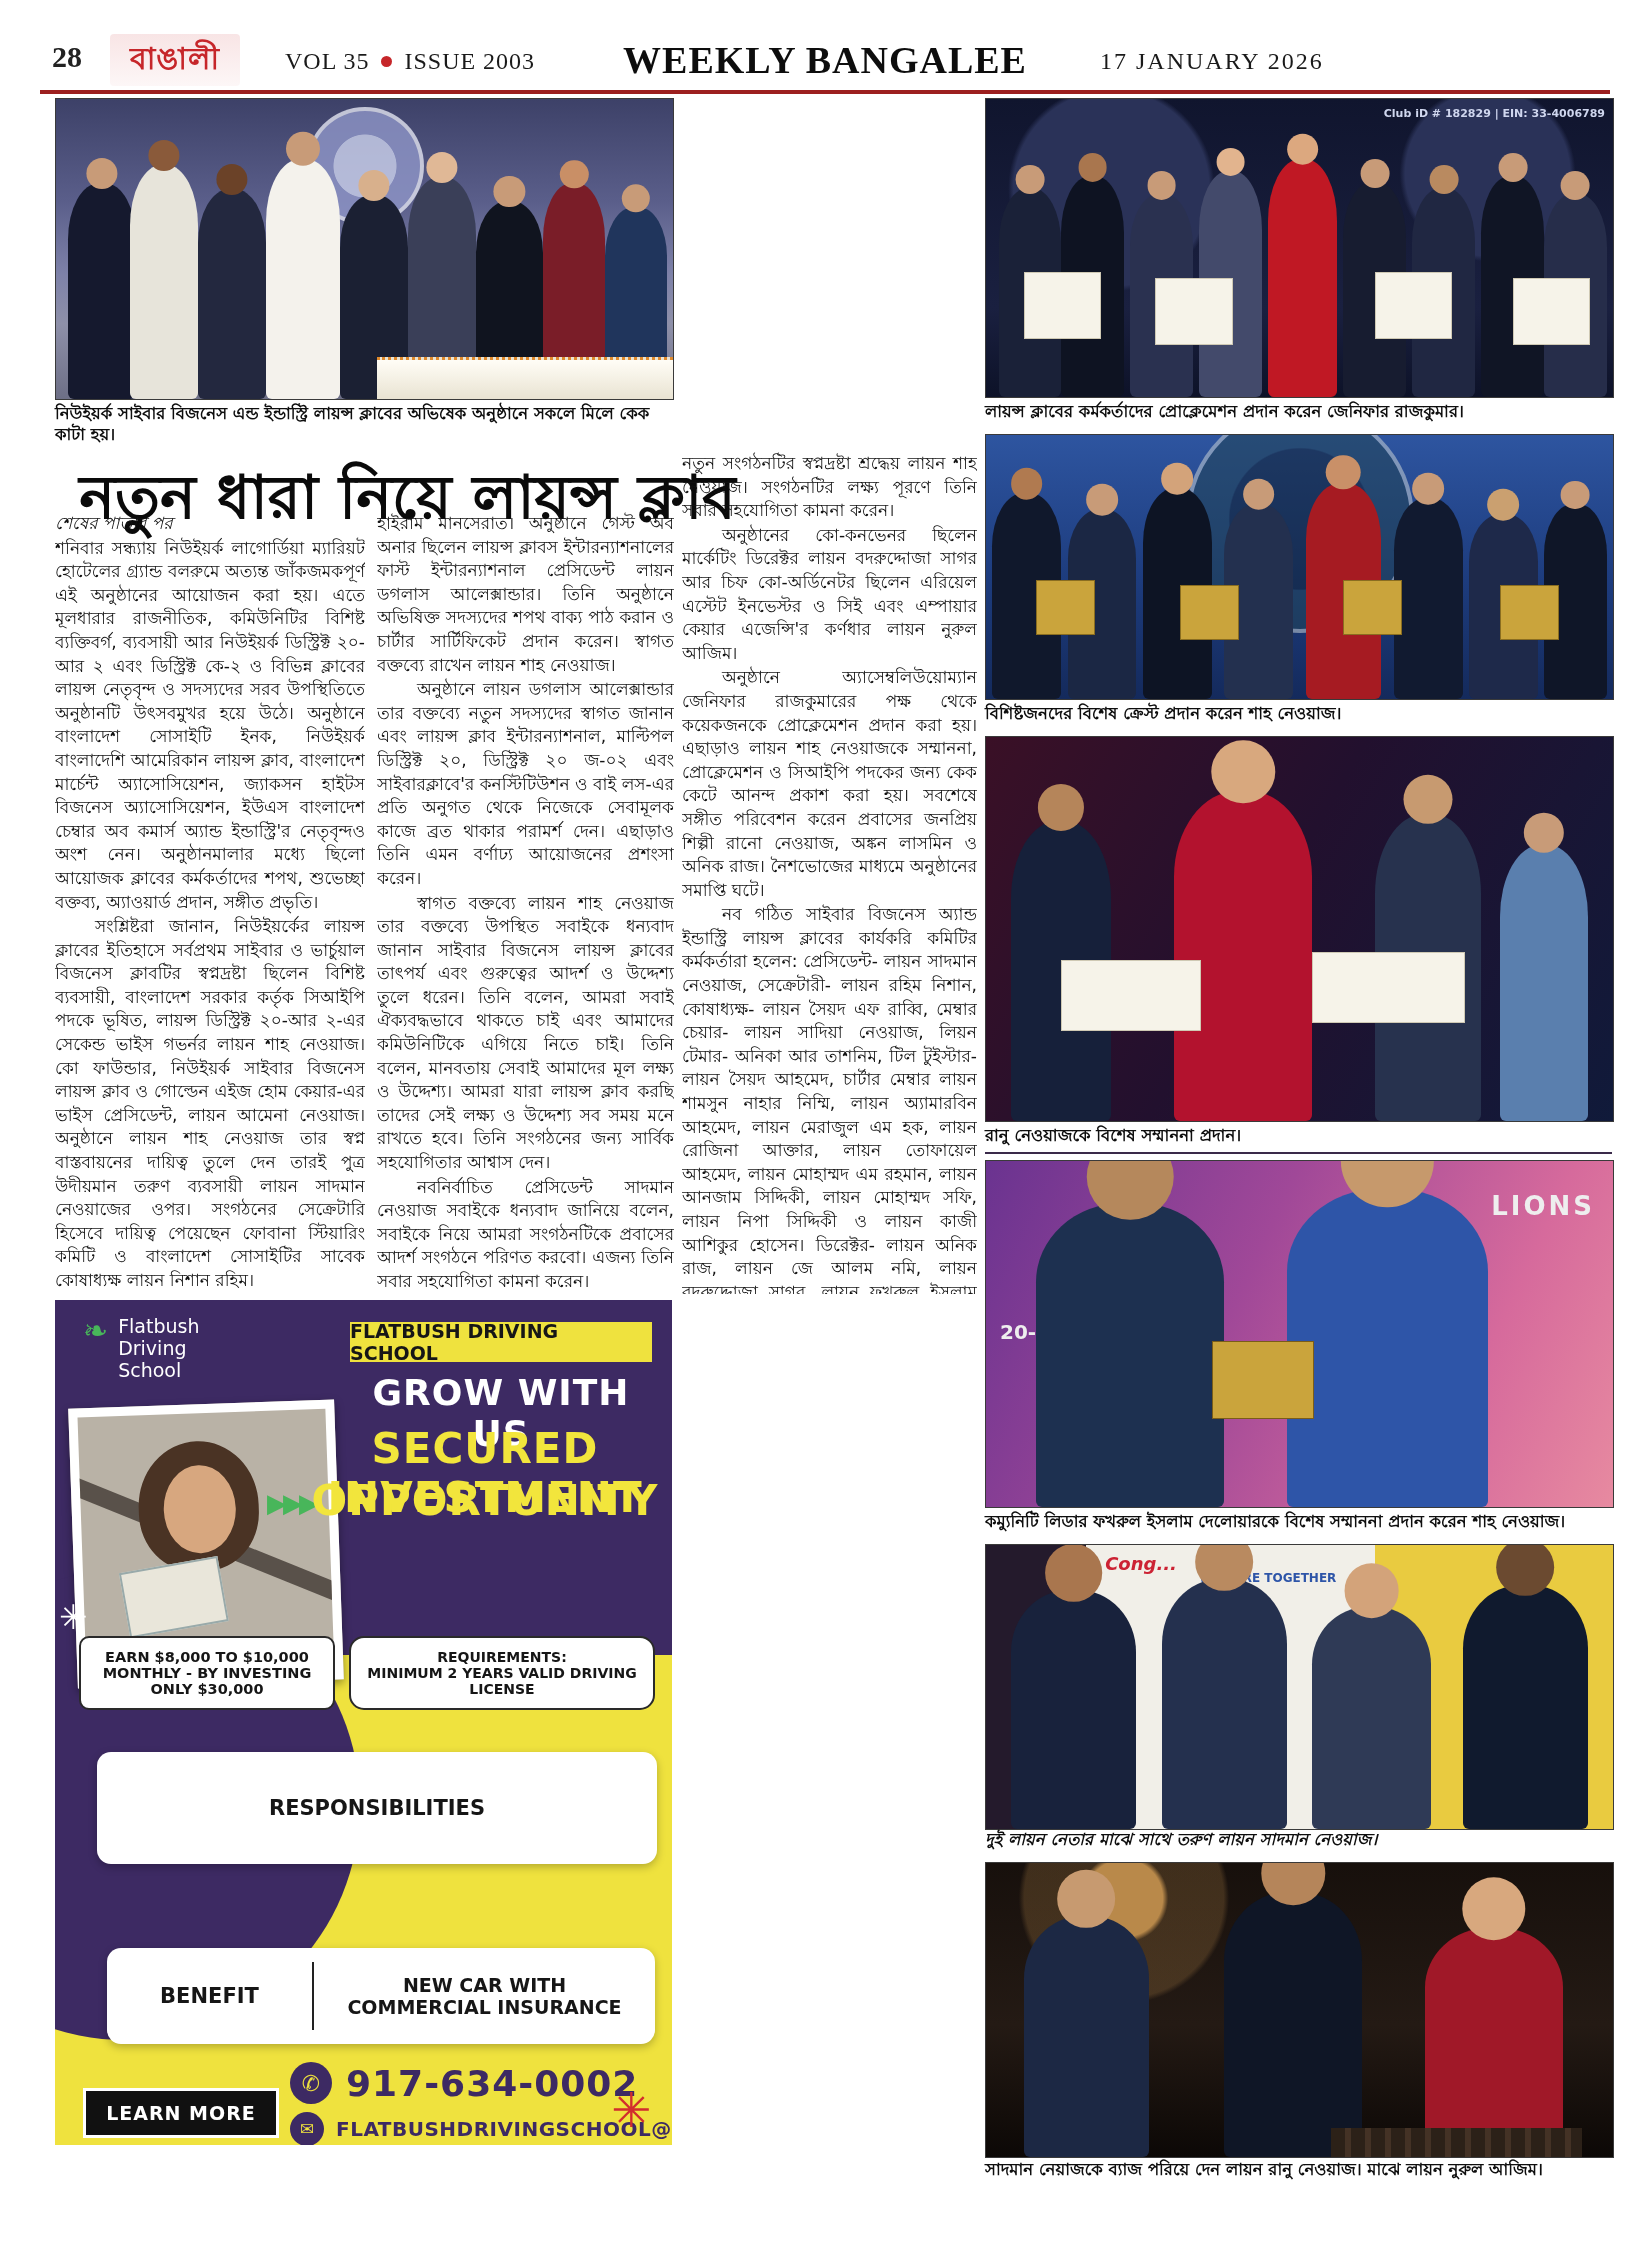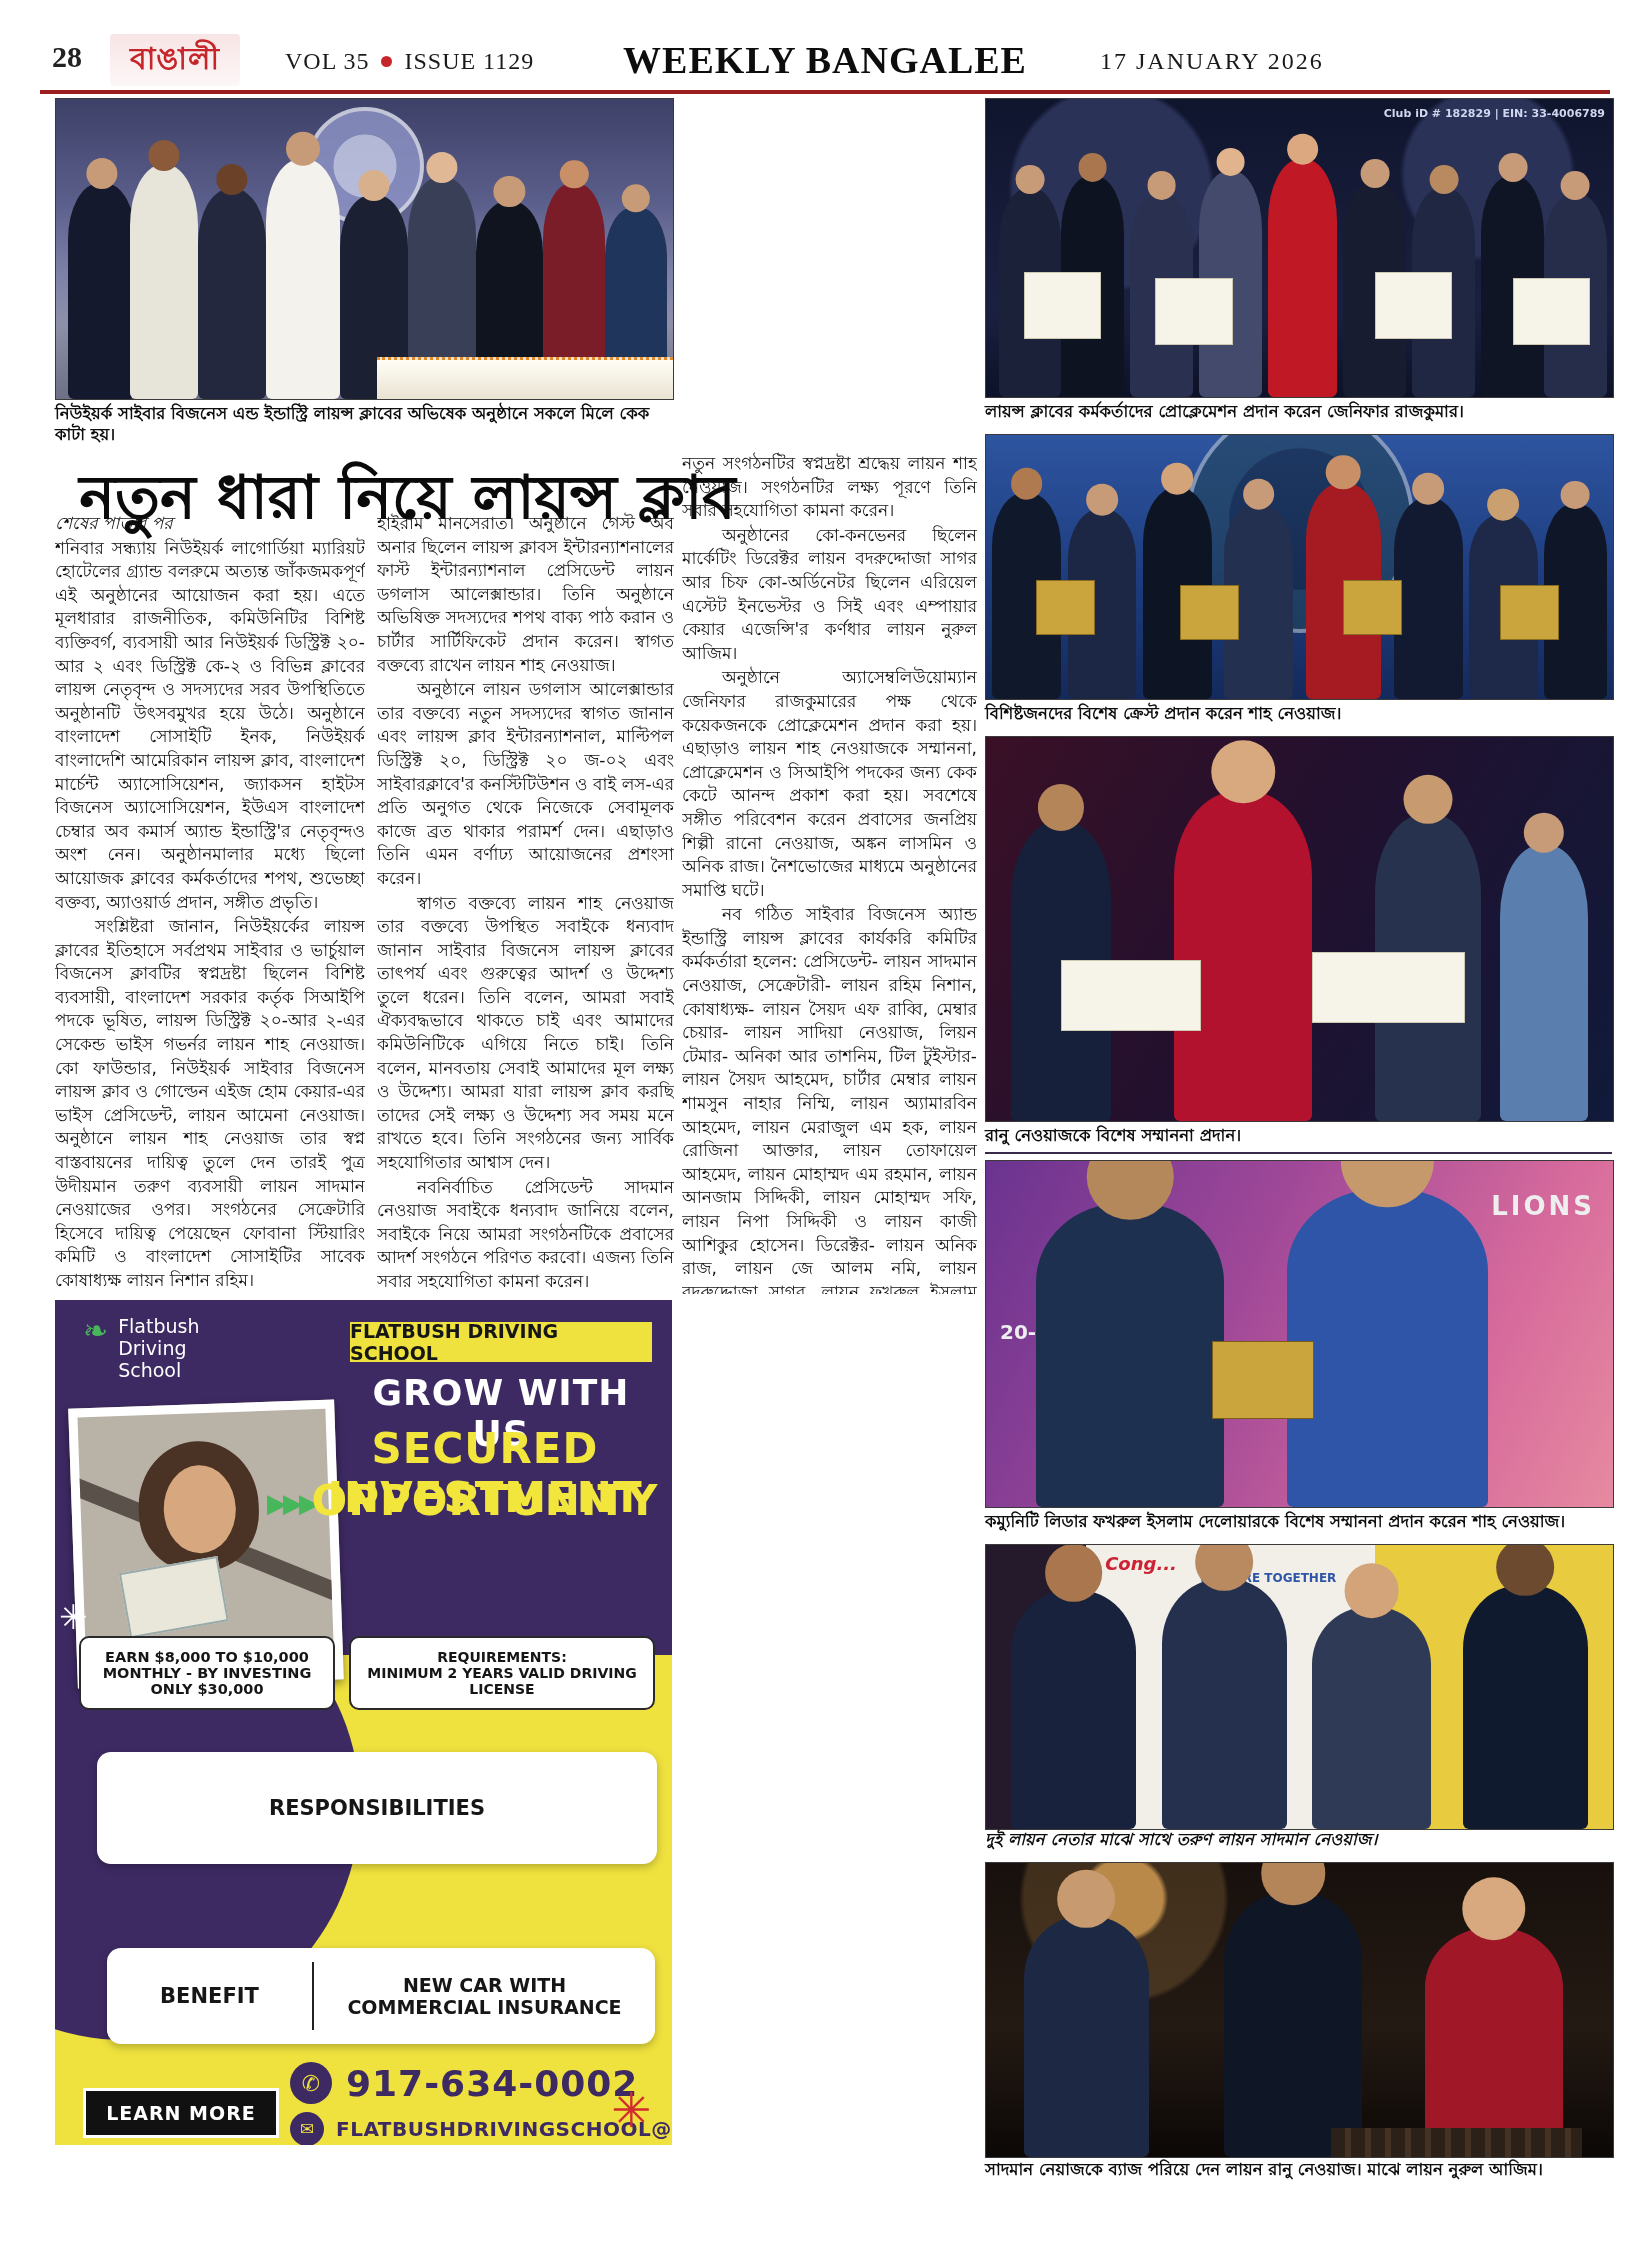--- a/index.html
+++ b/index.html
@@ -51,21 +51,21 @@
   .carphoto .belt{position:absolute;left:-20px;top:120px;width:300px;height:18px;background:#59514a;transform:rotate(24deg);}
   .ad-banner{position:absolute;left:295px;top:22px;width:302px;height:40px;background:#efe23e;
              display:flex;align-items:center;justify-content:center;font-weight:700;font-size:19px;color:#161616;}
   .ad-grow{position:absolute;left:295px;top:72px;width:302px;text-align:center;color:#fff;font-weight:700;font-size:36px;letter-spacing:1px;}
   .ad-sec1{position:absolute;left:255px;top:124px;width:350px;text-align:center;color:#f2e53c;font-weight:700;font-size:42px;letter-spacing:1px;}
   .ad-sec2{position:absolute;left:255px;top:176px;width:350px;text-align:center;color:#f2e53c;font-weight:700;font-size:42px;letter-spacing:1px;}
   .chev{position:absolute;left:212px;top:188px;color:#48b65a;font-size:26px;letter-spacing:-4px;}
   .wbox{position:absolute;background:#fff;border:2px solid #2a2a2a;border-radius:10px;
         display:flex;align-items:center;justify-content:center;text-align:center;font-weight:700;color:#161616;}
   .earnbox{left:24px;top:336px;width:256px;height:74px;font-size:14.5px;padding:4px 10px;box-sizing:border-box;}
-  .reqbox{left:294px;top:336px;width:306px;height:74px;flex-direction:column;font-size:14px;padding:4px 10px;box-sizing:border-box;}
+  .reqbox{left:294px;top:336px;width:306px;height:74px;flex-direction:column;font-size:14px;padding:4px 10px;box-sizing:border-box;border-radius:15px;}
   .bigbox{border-radius:14px;border:none;box-shadow:0 3px 8px rgba(0,0,0,.25);}
   .respbox{left:42px;top:452px;width:560px;height:112px;}
   .benbox{left:52px;top:648px;width:548px;height:96px;}
   .bigbox .lcell{flex:0 0 205px;font-size:21px;}
   .bigbox .rcell{flex:1;font-size:19px;padding:0 18px;border-left:2px solid #222;
                  height:70%;display:flex;align-items:center;justify-content:center;}
   .phone-row{position:absolute;left:235px;top:762px;display:flex;align-items:center;gap:14px;color:#3d2a63;}
   .icircle{width:42px;height:42px;border-radius:50%;background:#3d2a63;color:#efe23e;display:flex;align-items:center;justify-content:center;font-size:22px;}
   .phone-num{font-weight:700;font-size:36px;letter-spacing:1px;}
   .email-row{position:absolute;left:235px;top:812px;display:flex;align-items:center;gap:12px;color:#3d2a63;}
@@ -79,21 +79,21 @@
 </head>
 <body>
 
 <div id="page">
 
   <div class="pagenum">28</div>
   <div class="paperlogo">বাঙালী</div>
   <div class="volissue">
     <span>VOL 35</span>
     <span class="reddot"></span>
-    <span>ISSUE 1129</span>
+    <span>ISSUE 2003</span>
   </div>
   <div class="masthead-title">WEEKLY BANGALEE</div>
   <div class="mastdate">17 JANUARY 2026</div>
   <div class="headrule"></div>
 
   <div class="photo" style="left:55px;top:98px;width:617px;height:300px;
               background:linear-gradient(180deg,#3d4168 0%,#5a5e8a 34%,#7d81a8 58%,#8e90a9 75%,#6d6f86 100%);">
     <div class="emblem" style="left:250px;top:8px;width:110px;height:110px;background:radial-gradient(circle,#cdd3ee 0 40%,#8f96c8 41% 100%);opacity:.8;"></div>
     <div class="fig" style="left:2%;width:11%;height:72%;background:#15192e;"></div>
     <div class="fig" style="left:12%;width:11%;height:78%;background:#e7e4da;--skin:#8a5a3a;"></div>

